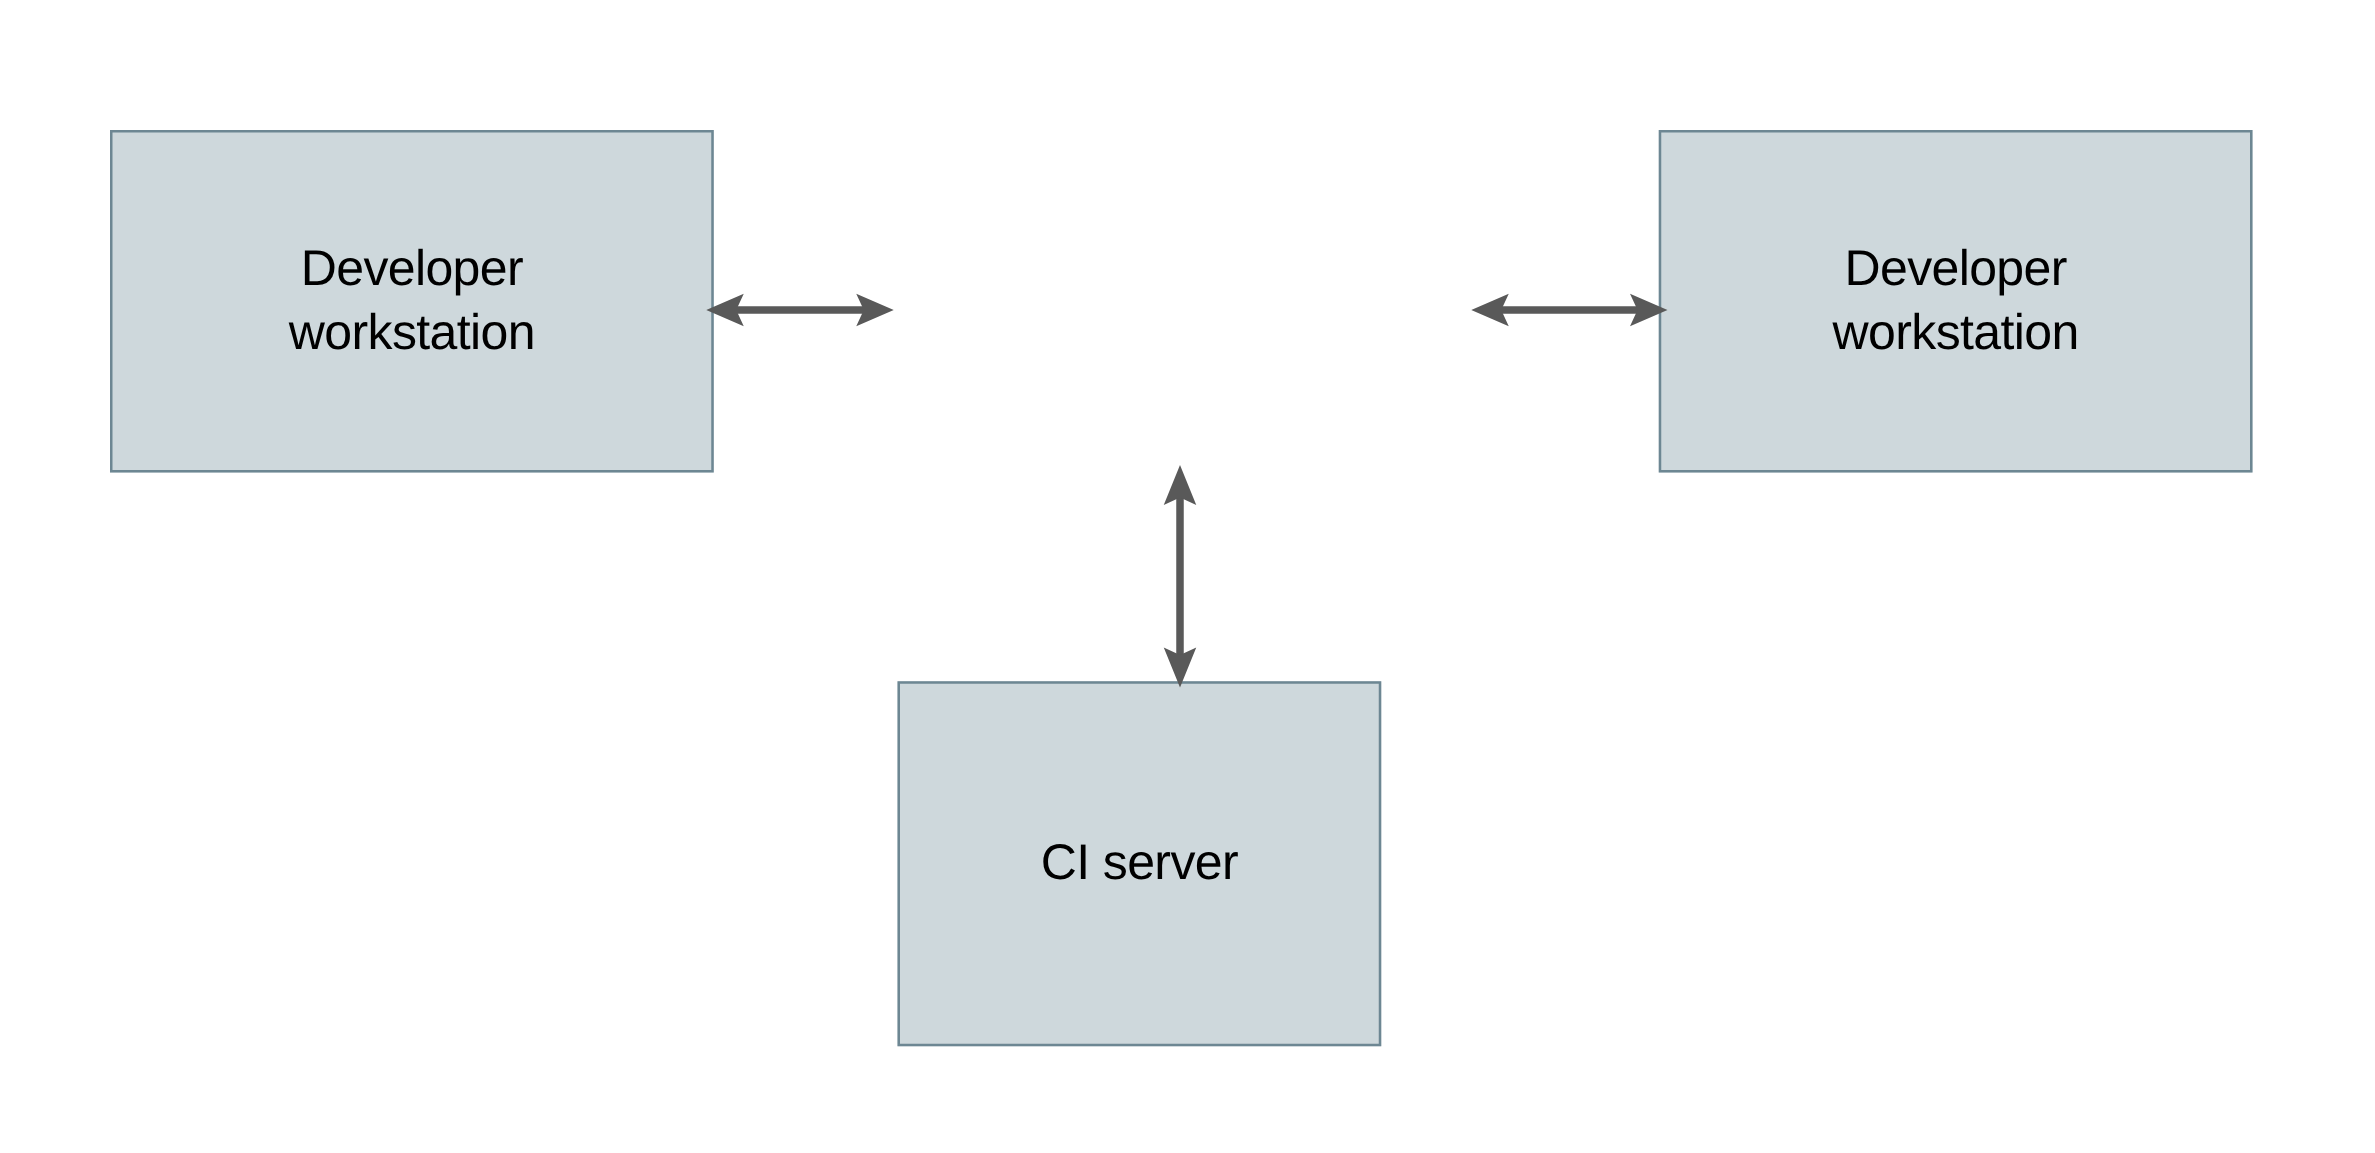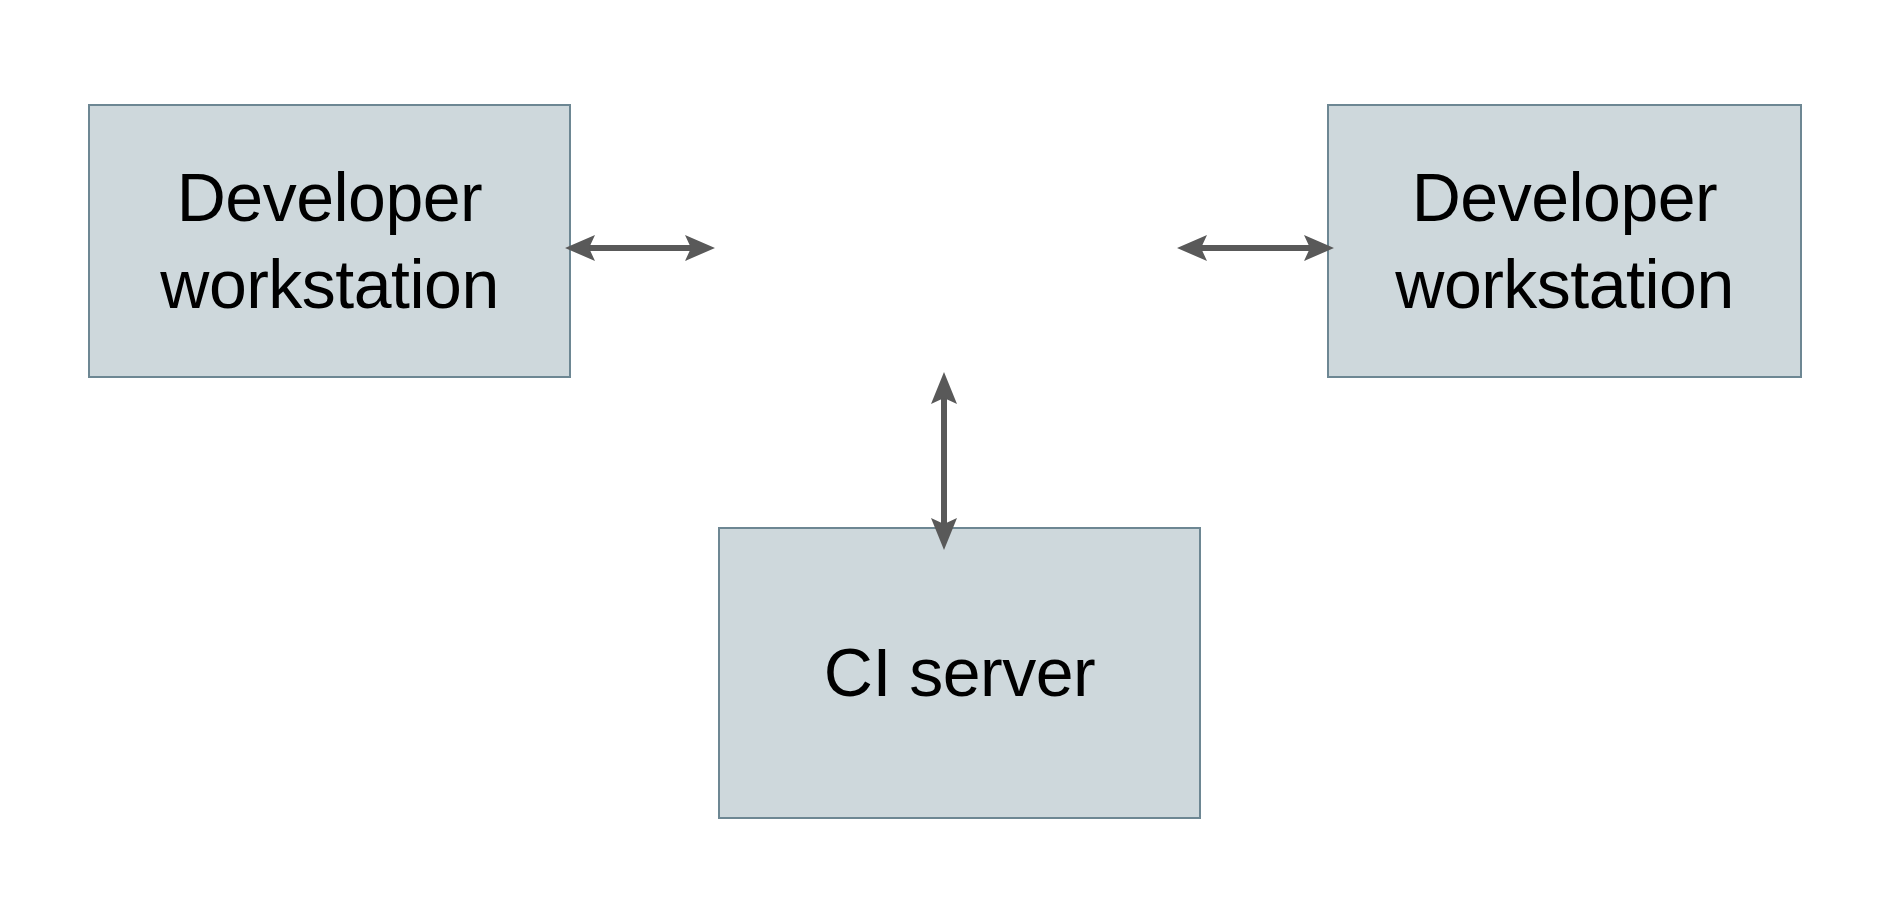--- a/index.html
+++ b/index.html
@@ -23,31 +23,31 @@
     box-sizing: border-box;
     background: #ced8dc;
     border: 2px solid #6d8793;
     display: flex;
     align-items: center;
     justify-content: center;
     text-align: center;
   }
   .node-label {
     font-family: "Liberation Sans", sans-serif;
-    font-size: 68px;
+    font-size: 40px;
     line-height: 1.28;
     color: #000000;
     letter-spacing: -0.5px;
     white-space: pre-line;
     padding: 0 6px;
   }
   #node-dev-left   { left: 88px;   top: 104px; width: 483px; height: 274px; }
   #node-cache      { left: 707px;  top: 104px; width: 476px; height: 274px; }
   #node-dev-right  { left: 1327px; top: 104px; width: 475px; height: 274px; }
-  #node-ci         { left: 718px;  top: 527px; width: 483px; height: 292px; }
+  #node-ci         { left: 718px;  top: 545px; width: 387px; height: 292px; }
 
   .edge {
     position: absolute;
     overflow: visible;
   }
   #edge-left-cache  { left: 565px; top: 222px; width: 150px; height: 52px; }
   #edge-cache-right { left: 1177px; top: 222px; width: 157px; height: 52px; }
   #edge-cache-ci    { left: 918px; top: 372px; width: 52px; height: 178px; }
   .edge svg { display: block; overflow: visible; }
 </style>

